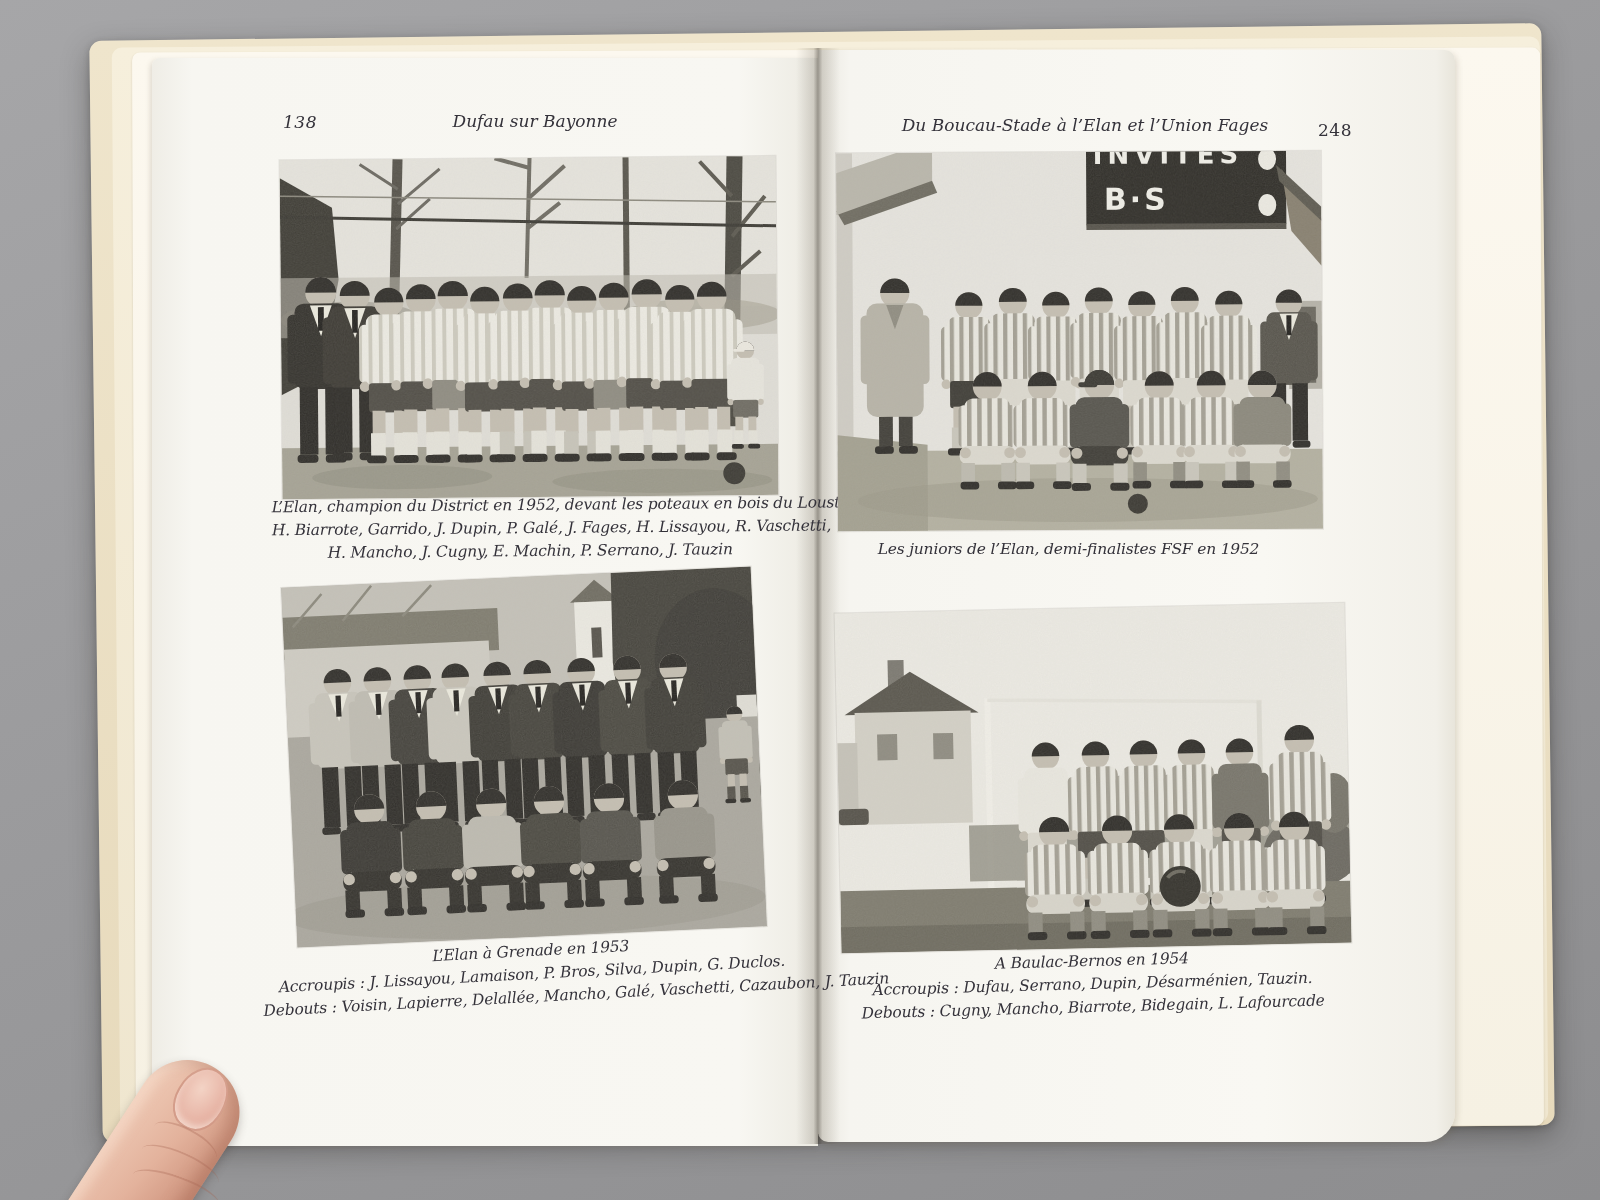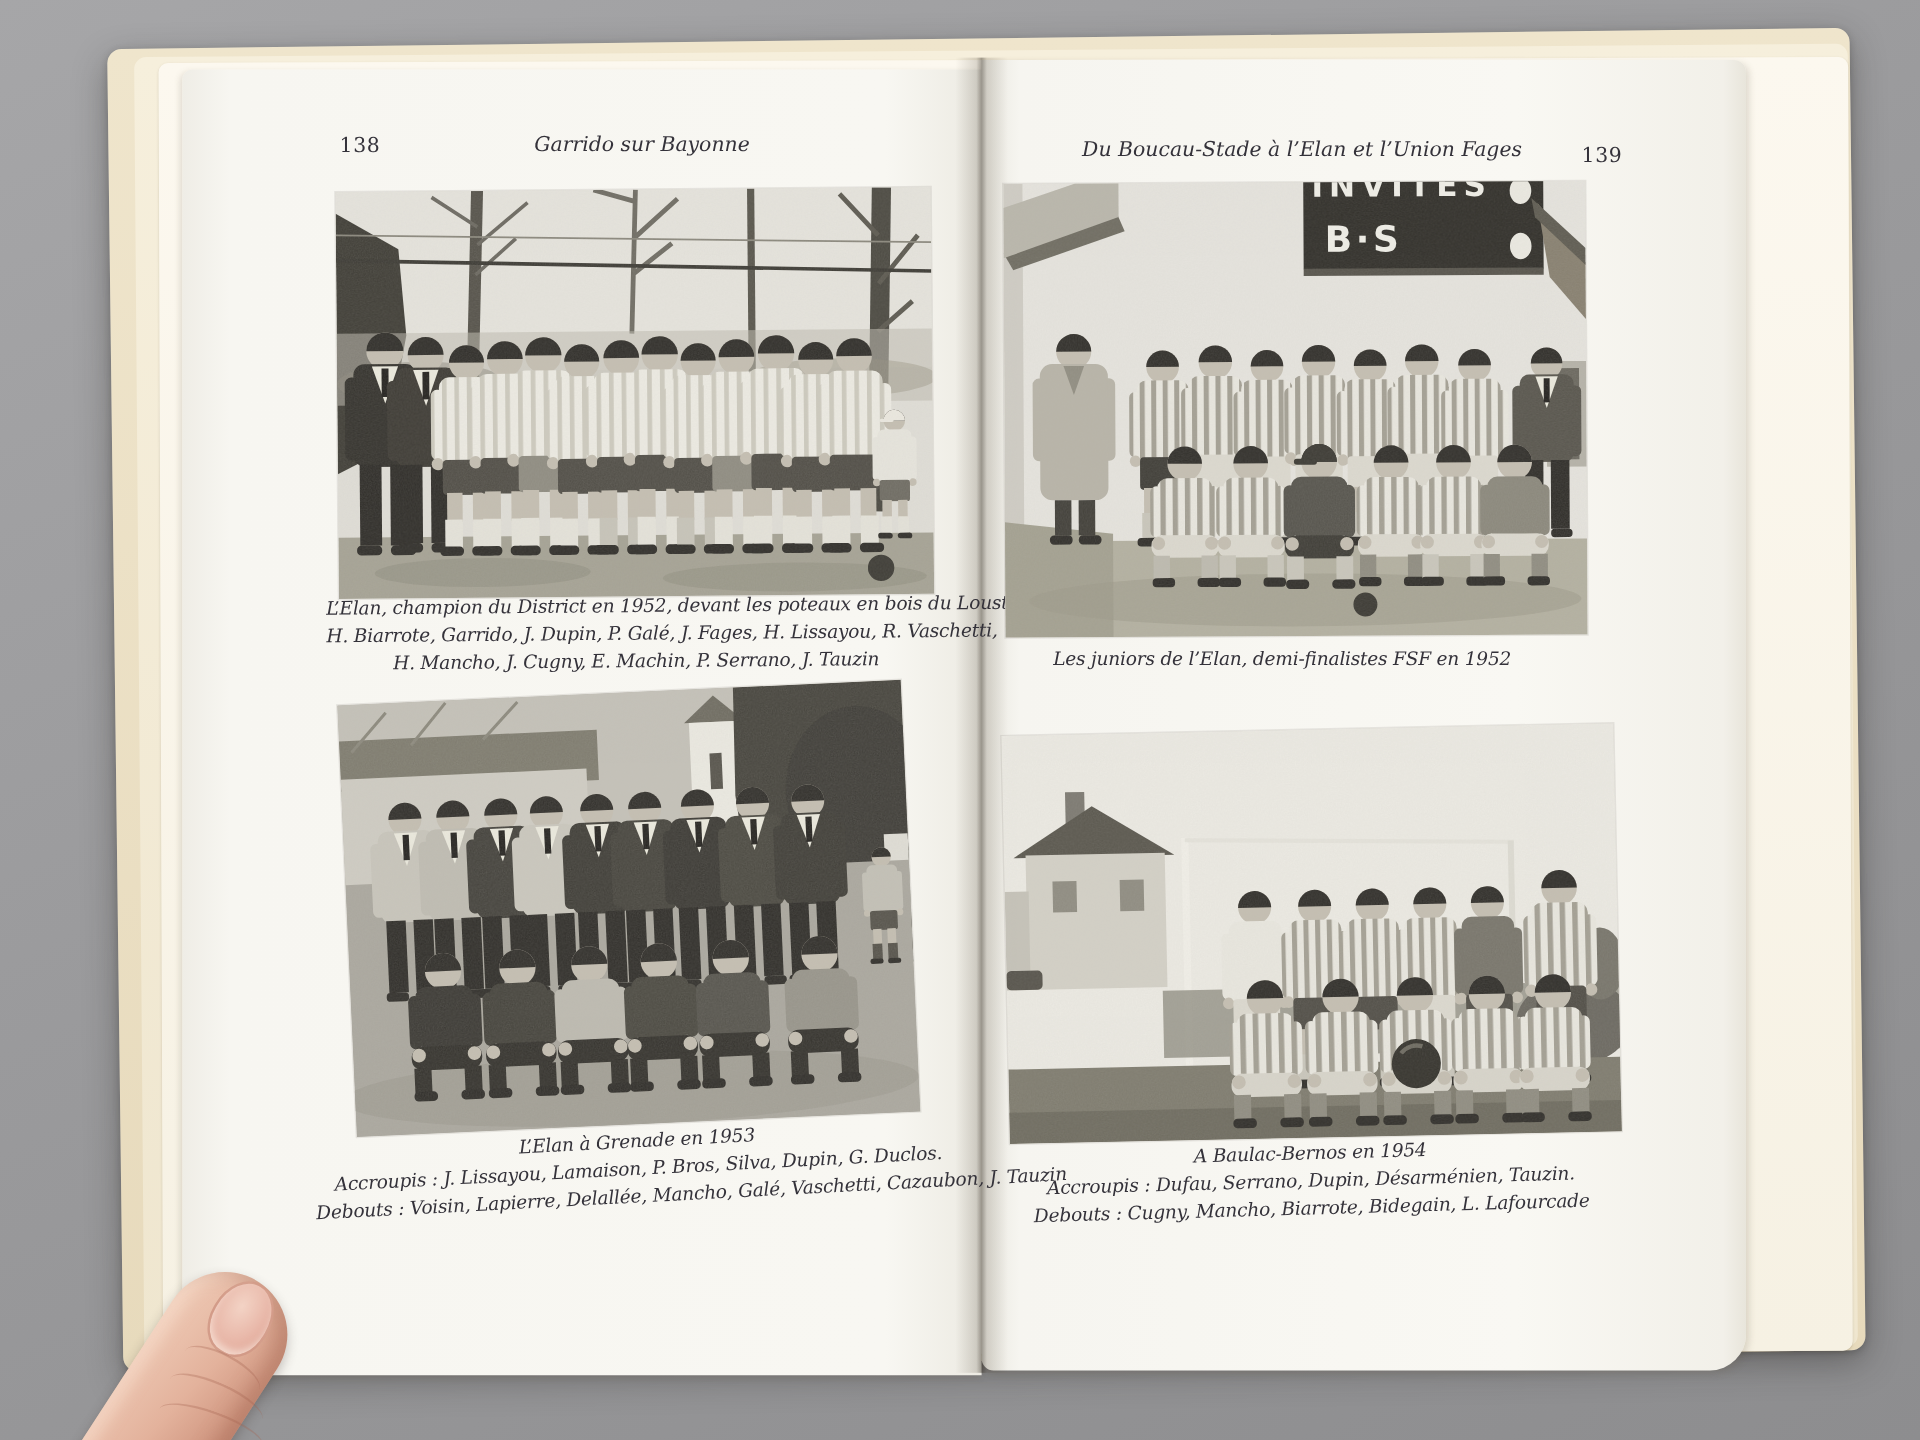--- a/index.html
+++ b/index.html
@@ -79,25 +79,25 @@
 <div class="scene">
 
   <div class="stack s1"></div>
   <div class="stack s2"></div>
   <div class="stack s3"></div>
 
   <div class="page page-left"></div>
   <div class="page page-right"></div>
   <div class="gutter"></div>
 
-  <div class="booktext pageno" style="left:283px;top:112px;">138</div>
-  <div class="booktext running" style="left:285px;top:111px;width:500px;">Garrido sur Bayonne</div>
+  <div class="booktext pageno" style="left:283px;top:112px;font-style:italic;">138</div>
+  <div class="booktext running" style="left:285px;top:111px;width:500px;">Dufau sur Bayonne</div>
 
   <div class="booktext running" style="left:850px;top:115px;width:470px;">Du Boucau-Stade à l’Elan et l’Union Fages</div>
-  <div class="booktext pageno" style="left:1318px;top:120px;">139</div>
+  <div class="booktext pageno" style="left:1318px;top:120px;">248</div>
 
   <figure class="photo p1">
     <svg viewBox="0 0 496 339" width="496" height="339">
       <rect width="496" height="339" fill="#e0ded7"></rect>
       <rect y="0" width="496" height="150" fill="#e6e4dd"></rect>
       <path d="M0,18 L52,48 L58,120 L40,215 L0,235 Z" fill="#3f3d36"></path>
       <path d="M118,0 L113,160" stroke="#55524a" stroke-width="10" fill="none"></path>
       <path d="M118,30 L80,5 M118,45 L160,10 M116,70 L150,40" stroke="#6b6860" stroke-width="3" fill="none"></path>
       <path d="M250,0 L246,120 M250,10 L215,0 M249,40 L285,8 M248,70 L280,45" stroke="#6e6b62" stroke-width="4" fill="none"></path>
       <path d="M455,0 L449,270" stroke="#4a4840" stroke-width="16" fill="none"></path>

